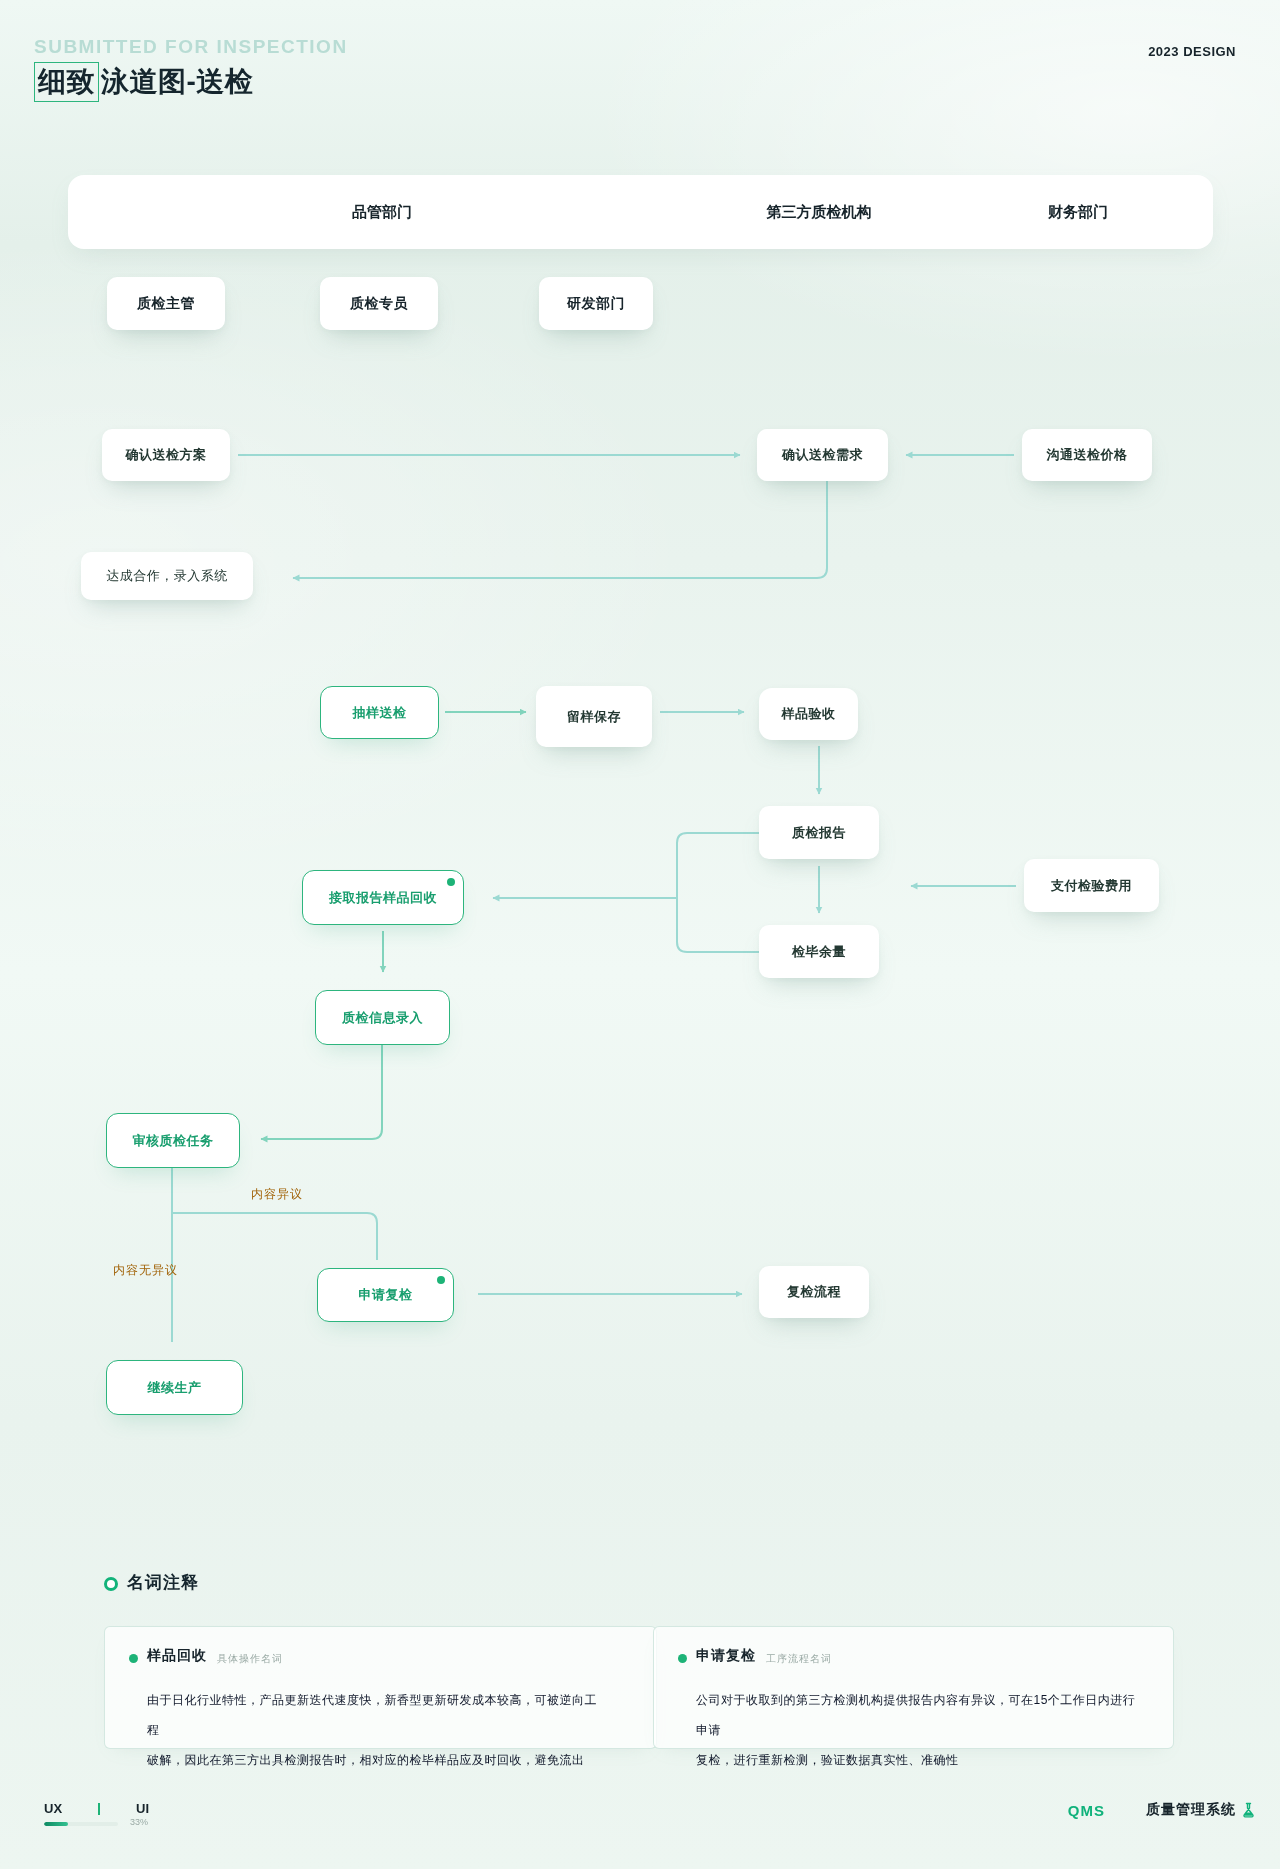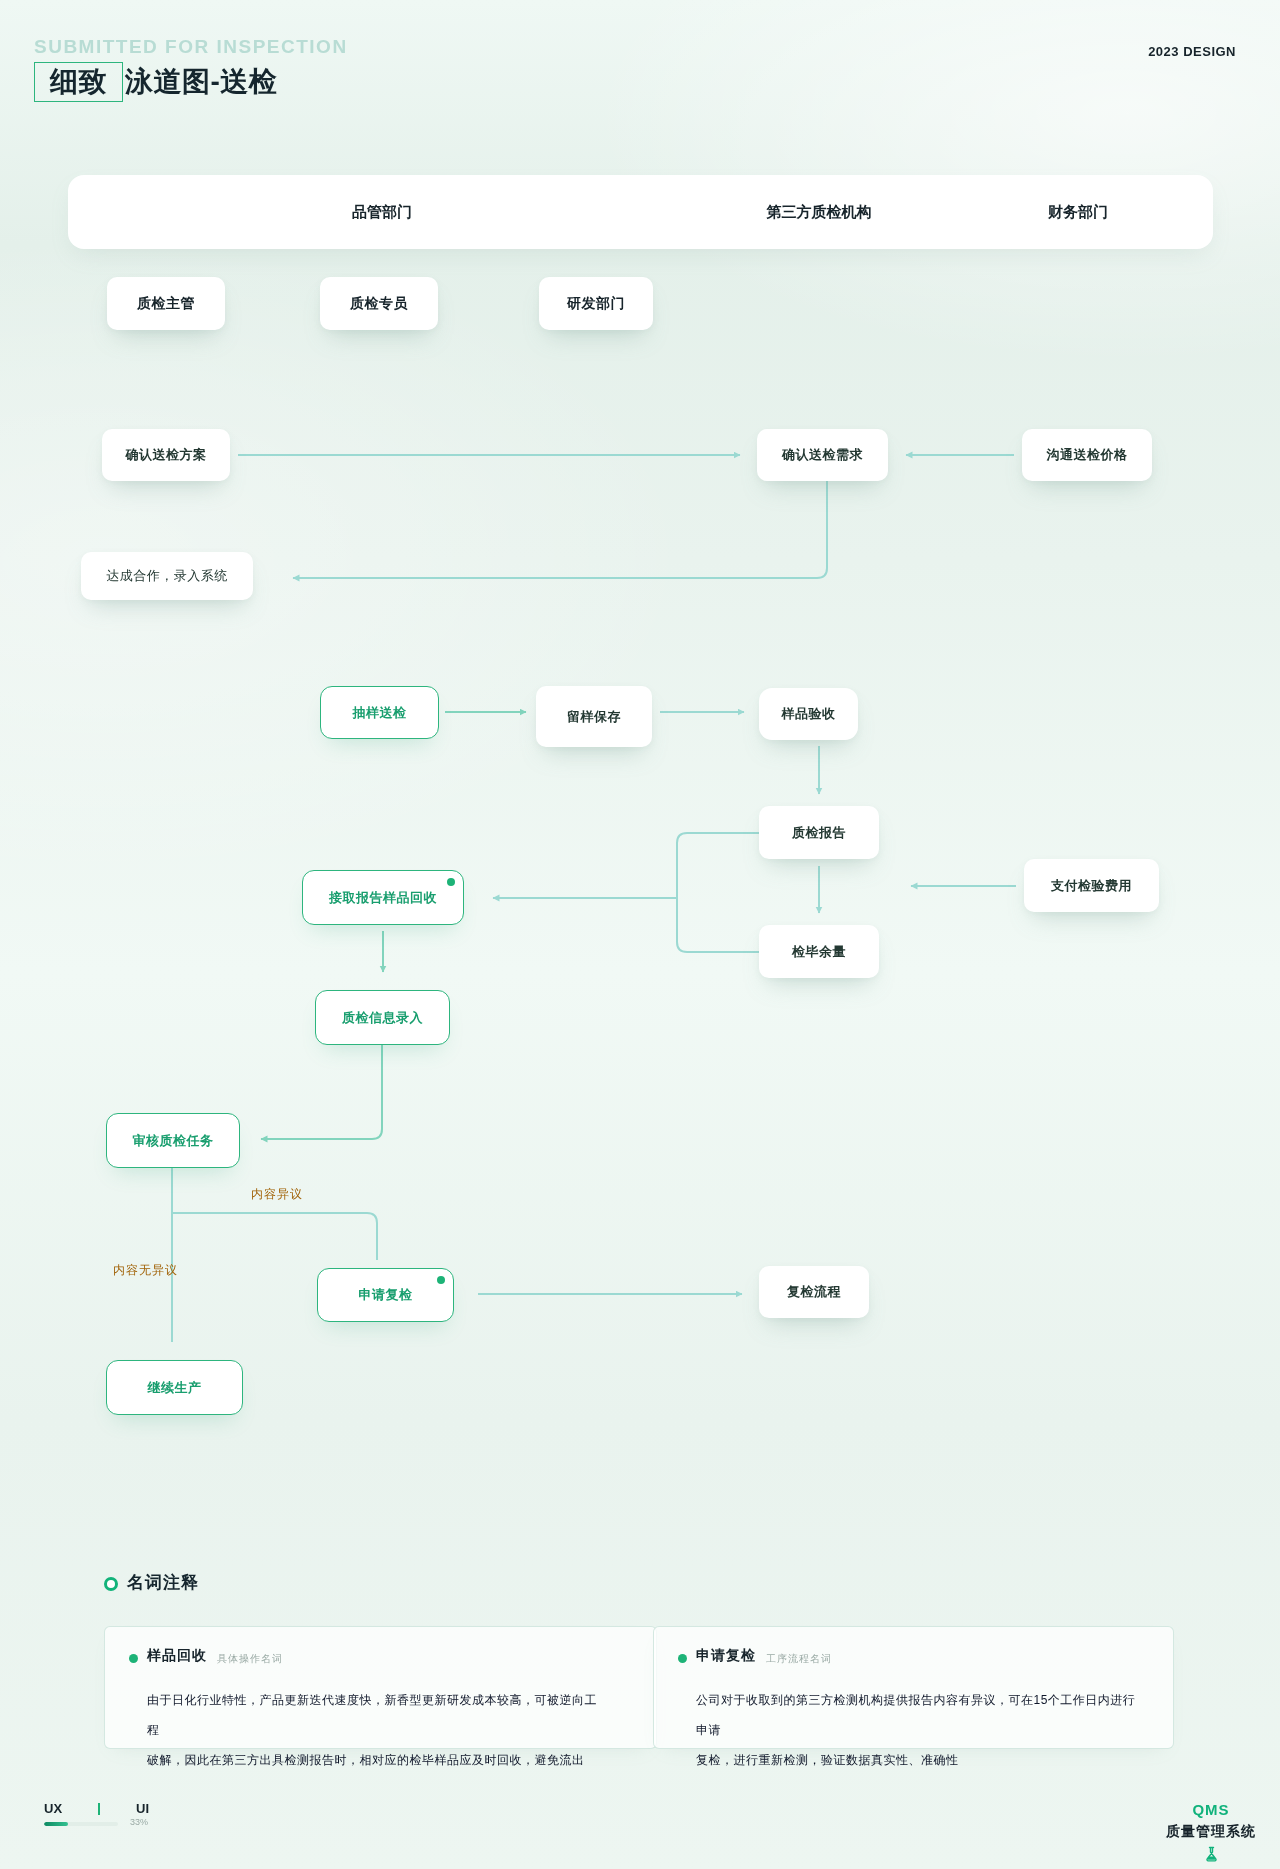--- a/index.html
+++ b/index.html
@@ -9,21 +9,21 @@
     background:
       radial-gradient(900px 420px at 88% 6%, rgba(255,255,255,.6), rgba(255,255,255,0) 60%),
       radial-gradient(1100px 600px at 8% 30%, rgba(255,255,255,.35), rgba(255,255,255,0) 55%),
       linear-gradient(180deg,#eff8f4 0%,#e4f0ea 13%,#e9f3ee 30%,#f1f9f5 52%,#e9f3ee 76%,#edf6f1 100%);
     color:#17242b;
   }
   .abs{position:absolute;}
   
   .eyebrow{font-size:19px;font-weight:700;letter-spacing:1.5px;color:rgba(140,199,188,.55);}
   .page-title{font-size:28px;font-weight:700;color:#15262e;letter-spacing:.5px;}
-  .hl{display:inline-block;border:1.5px solid #2db57e;padding:0 15px;margin-right:2px;}
+  .hl{display:inline-block;border:1.5px solid #2db57e;padding:0 3px;margin-right:2px;}
   .design-label{font-size:13px;font-weight:700;letter-spacing:.5px;}
   
   .lane-bar{left:68px;top:175px;width:1145px;height:74px;background:#fff;border-radius:16px;
     box-shadow:0 10px 24px -8px rgba(140,175,163,.22);}
   .lane-title{position:absolute;top:0;height:74px;line-height:74px;text-align:center;
     font-size:15px;font-weight:700;color:#17242b;}
   
   .node{position:absolute;background:#fff;border-radius:10px;display:flex;align-items:center;justify-content:center;
     font-size:13px;font-weight:600;color:#233832;letter-spacing:.5px;
     box-shadow:0 14px 24px -10px rgba(120,160,148,.35),0 2px 6px rgba(150,180,170,.10);}
@@ -42,23 +42,23 @@
   .gcard .dot{position:absolute;left:24px;top:27px;width:9px;height:9px;border-radius:50%;background:#1db377;}
   .gcard .term{position:absolute;left:42px;top:20px;font-size:14px;font-weight:700;color:#17242b;letter-spacing:1px;}
   .gcard .tag{position:absolute;left:112px;top:25px;font-size:10px;color:#9aaaa5;letter-spacing:1px;}
   .gcard .body{position:absolute;left:42px;top:58px;width:450px;font-size:12px;line-height:30px;color:#0f172a;letter-spacing:.5px;}
   
   .f-uxui{font-size:13px;font-weight:700;color:#17242b;display:flex;align-items:center;gap:5px;}
   .f-bar{width:2px;height:12px;background:#1db377;display:inline-block;}
   .track{position:absolute;left:44px;top:1822px;width:74px;height:4px;border-radius:2px;background:#e2eee8;overflow:hidden;}
   .fill{height:100%;width:33%;border-radius:2px;background:linear-gradient(90deg,#0e8a62,#34c191);}
   .pct{position:absolute;left:130px;top:1817px;font-size:9px;color:#9aaaa5;}
-  .brand{position:absolute;right:24px;top:1801px;display:flex;align-items:center;gap:5px;flex-direction:column;}
+  .brand{position:absolute;right:24px;top:1801px;display:flex;align-items:center;gap:5px;}
   .brand .abbr{font-size:15px;font-weight:700;color:#10b27b;letter-spacing:1px;}
-  .brand .name{font-size:14px;font-weight:700;color:#17242b;letter-spacing:1px;}
+  .brand .name{font-size:14px;font-weight:700;color:#17242b;letter-spacing:1px;margin-left:36px;}
 </style>
 </head>
 <body>
 
 <div class="abs eyebrow" style="left:34px;top:36px;">SUBMITTED FOR INSPECTION</div>
 <div class="abs page-title" style="left:34px;top:62px;"><span class="hl">细致</span><span>泳道图-送检</span></div>
 <div class="abs design-label" style="right:44px;top:44px;">2023 DESIGN</div>
 
 <div class="abs lane-bar">
   <div class="lane-title" style="left:254px;width:120px;">品管部门</div>

